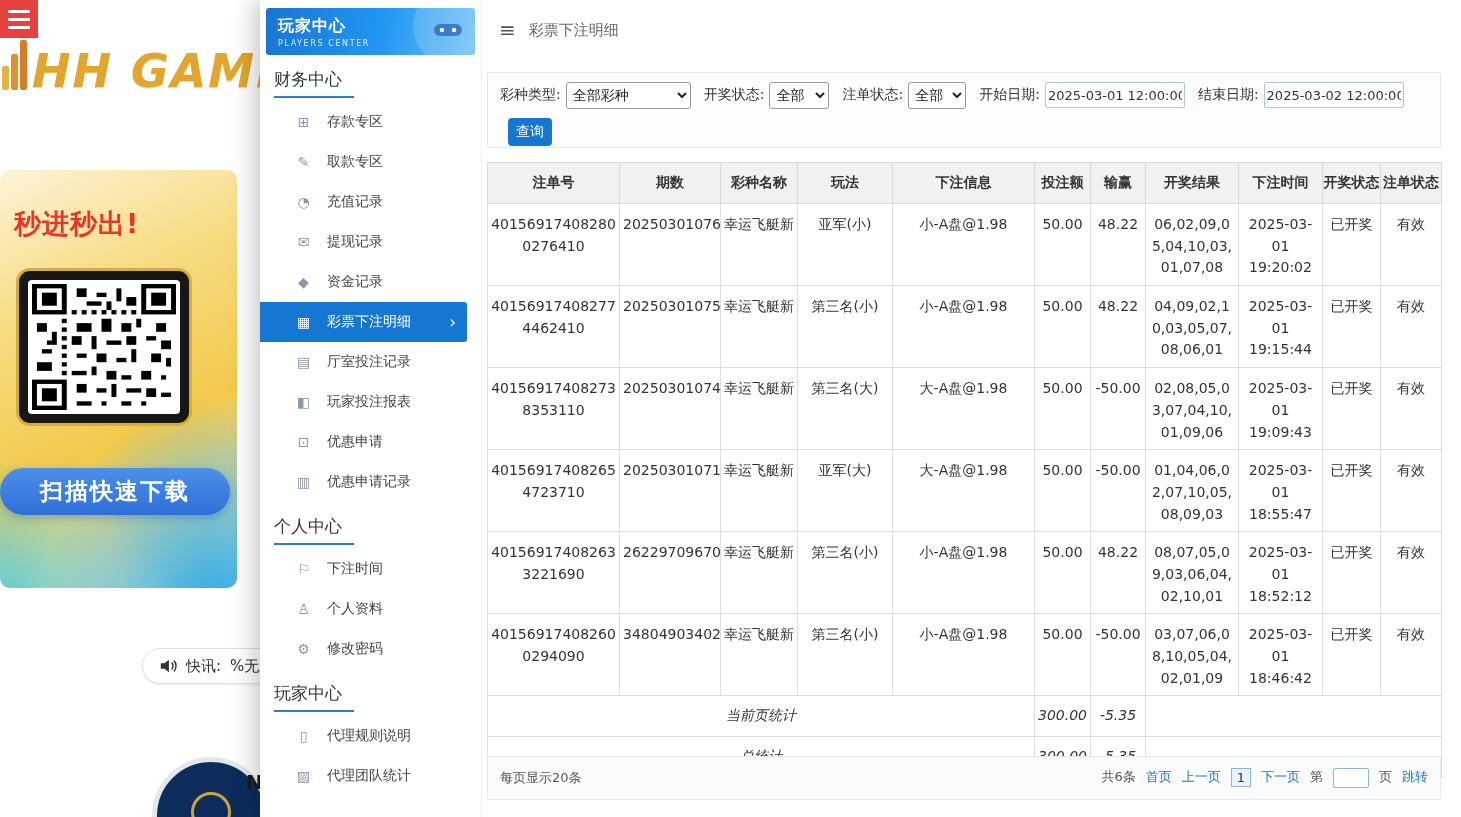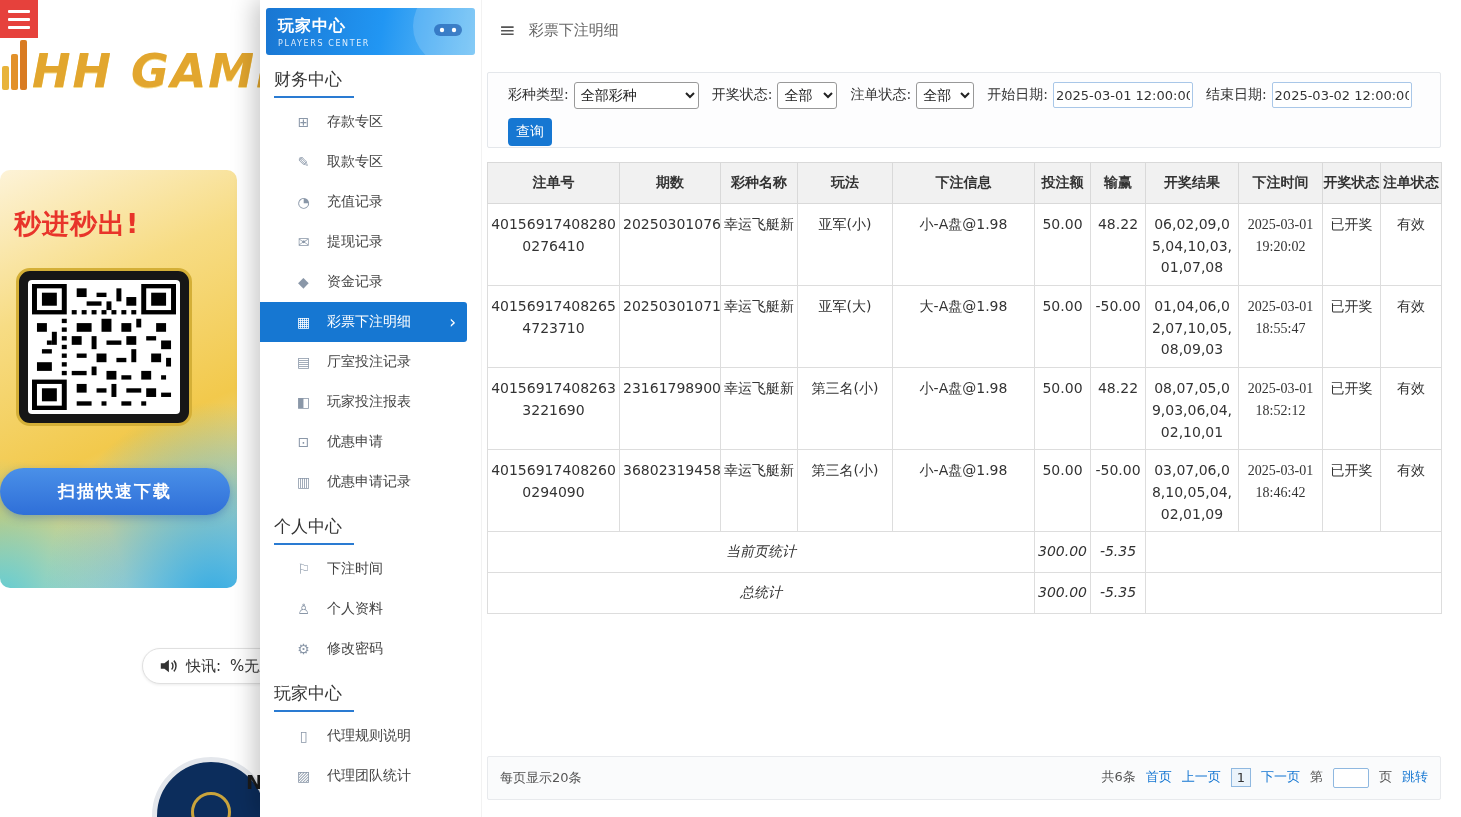--- a/index.html
+++ b/index.html
@@ -21,21 +21,21 @@
     background:
       radial-gradient(130% 90% at 90% 105%, #2fa8e0 0%, rgba(47,168,224,0) 55%),
       radial-gradient(120% 80% at 0% 105%, #57cbd8 0%, rgba(87,203,216,0) 45%),
       linear-gradient(155deg, #fdf3d8 0%, #f7dc84 30%, #f2c94c 62%, #cfeef5 100%); }
   .slogan { position:absolute; left:14px; top:36px; font-size:27px; font-weight:800; color:#e8342a; letter-spacing:1px; }
   .qr-frame { position:absolute; left:16px; top:98px; width:176px; height:158px; background:#161616;
     border:3px solid #d4af37; border-radius:14px; padding:9px; }
   .qr-inner { width:100%; height:100%; background:#fff; border-radius:4px; padding:4px; }
   .qr-inner svg { width:100%; height:100%; display:block; }
   .dl-pill { position:absolute; left:0; top:298px; width:230px; height:47px; border-radius:24px;
-    background:linear-gradient(180deg,#4a90e8,#2f6fd8); color:#fff; font-size:17px; font-weight:700;
+    background:linear-gradient(180deg,#4a90e8,#2f6fd8); color:#fff; font-size:23px; font-weight:700;
     display:flex; align-items:center; justify-content:center; letter-spacing:2px; cursor:pointer;
     box-shadow:0 3px 8px rgba(30,80,180,.35);text-align:right; }
 
   .ticker { position:absolute; left:142px; top:648px; width:280px; height:36px; background:#fff;
     border:1px solid #e0e0e0; border-radius:18px; box-shadow:0 1px 3px rgba(0,0,0,.08);
     display:flex; align-items:center; gap:9px; padding:0 16px; font-size:15px; color:#333; white-space:nowrap; }
   .ticker .t-label { font-weight:400; }
 
   .partner-circle { position:absolute; left:152px; top:757px; width:118px; height:118px; border-radius:50%;
     background:#0c2d5c; border:5px solid #e4e7ec; }
@@ -68,36 +68,36 @@
   
   .content { position:absolute; left:222px; right:0; top:0; bottom:0; background:#fff; }
   .topbar { height:60px; display:flex; align-items:center; gap:13px; padding-left:17px; }
   .hamburger { font-size:20px; color:#555; cursor:pointer; line-height:1; }
   .page-title { font-size:15px; color:#666; }
 
   .filters { position:absolute; left:5px; top:72px; width:954px; height:76px; background:#fdfdfe;
     border:1px solid #e4e7eb; border-radius:2px; padding:7px 6px 0; }
   .f-row { display:flex; align-items:center; height:30px; font-size:14px; color:#333; white-space:nowrap; }
   .f-label { margin:0 5px 0 13px; }
-  .f-label.first { margin-left:14px; }
+  .f-label.first { margin-left:6px; }
   .f-select { height:27px; border:1px solid #999; border-radius:3px; background:#fff; font-size:14px; color:#222;
     font-family:inherit; padding:0 2px; }
   .w125{ width:125px; } .w60{ width:60px; } .w58{ width:58px; }
   .f-date { width:140px; height:26px; border:1px solid #a9c7e8; border-radius:2px; font-size:13px; color:#333;
     text-align:center; font-family:inherit; }
   .query-btn { margin:8px 0 10px 14px; width:44px; height:28px; background:#1677d2; color:#fff; border:none;
     border-radius:4px; font-size:14px; cursor:pointer; font-family:inherit; }
 
   table.data-table { position:absolute; left:5px; top:162px; width:954px; border-collapse:collapse; table-layout:fixed; }
   .data-table th { border:1px solid #d9d9d9; background:#f1f1f1; font-size:14px; font-weight:700; color:#333;
     padding:11px 0; text-align:center; }
   .data-table td { border:1px solid #ddd; font-size:14px; color:#333; text-align:center; vertical-align:top;
     padding:10px 3px 6px; line-height:1.55; }
   .cell-bet_no, .cell-result { word-break:break-all; }
-  .cell-time { font-size:12.5px; padding-left:1px; padding-right:1px;font-family:Liberation Serif, serif; }
+  .cell-time { font-size:12.5px; padding-left:1px; padding-right:1px; }
   .sum-row td { vertical-align:middle; padding:9px 3px;font-style:italic; }
 
   .pager { position:absolute; left:5px; top:756px; width:954px; height:44px; background:#fafbfc;
     border:1px solid #e8eaed; border-radius:2px; display:flex; align-items:center; justify-content:space-between;
     padding:0 12px; font-size:13px; color:#555; }
   .pg-right { display:flex; align-items:flex-start; gap:10px; }
   .pg-right a { color:#1677d2; text-decoration:none; cursor:pointer; }
   .cur-page { display:inline-block; min-width:18px; padding:1px 5px; text-align:center; background:#eaf3fb;
     border:1px solid #8fb8e0; color:#333; cursor:pointer; }
   .jump-input { width:36px; height:20px; border:1px solid #8fb8e0; border-radius:2px; font-family:inherit; }
@@ -360,48 +360,74 @@
               <td class="cell-play">亚军(小)</td>
               <td class="cell-bet_info">小-A盘@1.98</td>
               <td class="cell-amount">50.00</td>
               <td class="cell-winloss">48.22</td>
               <td class="cell-result">06,02,09,05,04,10,03,01,07,08</td>
               <td class="cell-time">2025-03-01 19:20:02</td>
               <td class="cell-draw_status">已开奖</td>
               <td class="cell-bet_status">有效</td>
             </tr>
             <tr>
+              <td class="cell-bet_no">401569174082774462410</td>
+              <td class="cell-period">20250301075</td>
+              <td class="cell-lottery">幸运飞艇新</td>
+              <td class="cell-play">第三名(小)</td>
+              <td class="cell-bet_info">小-A盘@1.98</td>
+              <td class="cell-amount">50.00</td>
+              <td class="cell-winloss">48.22</td>
+              <td class="cell-result">04,09,02,10,03,05,07,08,06,01</td>
+              <td class="cell-time">2025-03-01 19:15:44</td>
+              <td class="cell-draw_status">已开奖</td>
+              <td class="cell-bet_status">有效</td>
+            </tr>
+            <tr>
+              <td class="cell-bet_no">401569174082738353110</td>
+              <td class="cell-period">20250301074</td>
+              <td class="cell-lottery">幸运飞艇新</td>
+              <td class="cell-play">第三名(大)</td>
+              <td class="cell-bet_info">大-A盘@1.98</td>
+              <td class="cell-amount">50.00</td>
+              <td class="cell-winloss">-50.00</td>
+              <td class="cell-result">02,08,05,03,07,04,10,01,09,06</td>
+              <td class="cell-time">2025-03-01 19:09:43</td>
+              <td class="cell-draw_status">已开奖</td>
+              <td class="cell-bet_status">有效</td>
+            </tr>
+            <tr>
               <td class="cell-bet_no">401569174082654723710</td>
               <td class="cell-period">20250301071</td>
               <td class="cell-lottery">幸运飞艇新</td>
               <td class="cell-play">亚军(大)</td>
               <td class="cell-bet_info">大-A盘@1.98</td>
               <td class="cell-amount">50.00</td>
               <td class="cell-winloss">-50.00</td>
               <td class="cell-result">01,04,06,02,07,10,05,08,09,03</td>
               <td class="cell-time">2025-03-01 18:55:47</td>
               <td class="cell-draw_status">已开奖</td>
               <td class="cell-bet_status">有效</td>
             </tr>
             <tr>
               <td class="cell-bet_no">401569174082633221690</td>
-              <td class="cell-period">23161798900</td>
+              <td class="cell-period">26229709670</td>
               <td class="cell-lottery">幸运飞艇新</td>
               <td class="cell-play">第三名(小)</td>
               <td class="cell-bet_info">小-A盘@1.98</td>
               <td class="cell-amount">50.00</td>
               <td class="cell-winloss">48.22</td>
               <td class="cell-result">08,07,05,09,03,06,04,02,10,01</td>
               <td class="cell-time">2025-03-01 18:52:12</td>
               <td class="cell-draw_status">已开奖</td>
               <td class="cell-bet_status">有效</td>
             </tr>
             <tr>
               <td class="cell-bet_no">401569174082600294090</td>
-              <td class="cell-period">36802319458</td>
+              <td class="cell-period">34804903402</td>
               <td class="cell-lottery">幸运飞艇新</td>
               <td class="cell-play">第三名(小)</td>
               <td class="cell-bet_info">小-A盘@1.98</td>
               <td class="cell-amount">50.00</td>
               <td class="cell-winloss">-50.00</td>
               <td class="cell-result">03,07,06,08,10,05,04,02,01,09</td>
               <td class="cell-time">2025-03-01 18:46:42</td>
               <td class="cell-draw_status">已开奖</td>
               <td class="cell-bet_status">有效</td>
             </tr>

